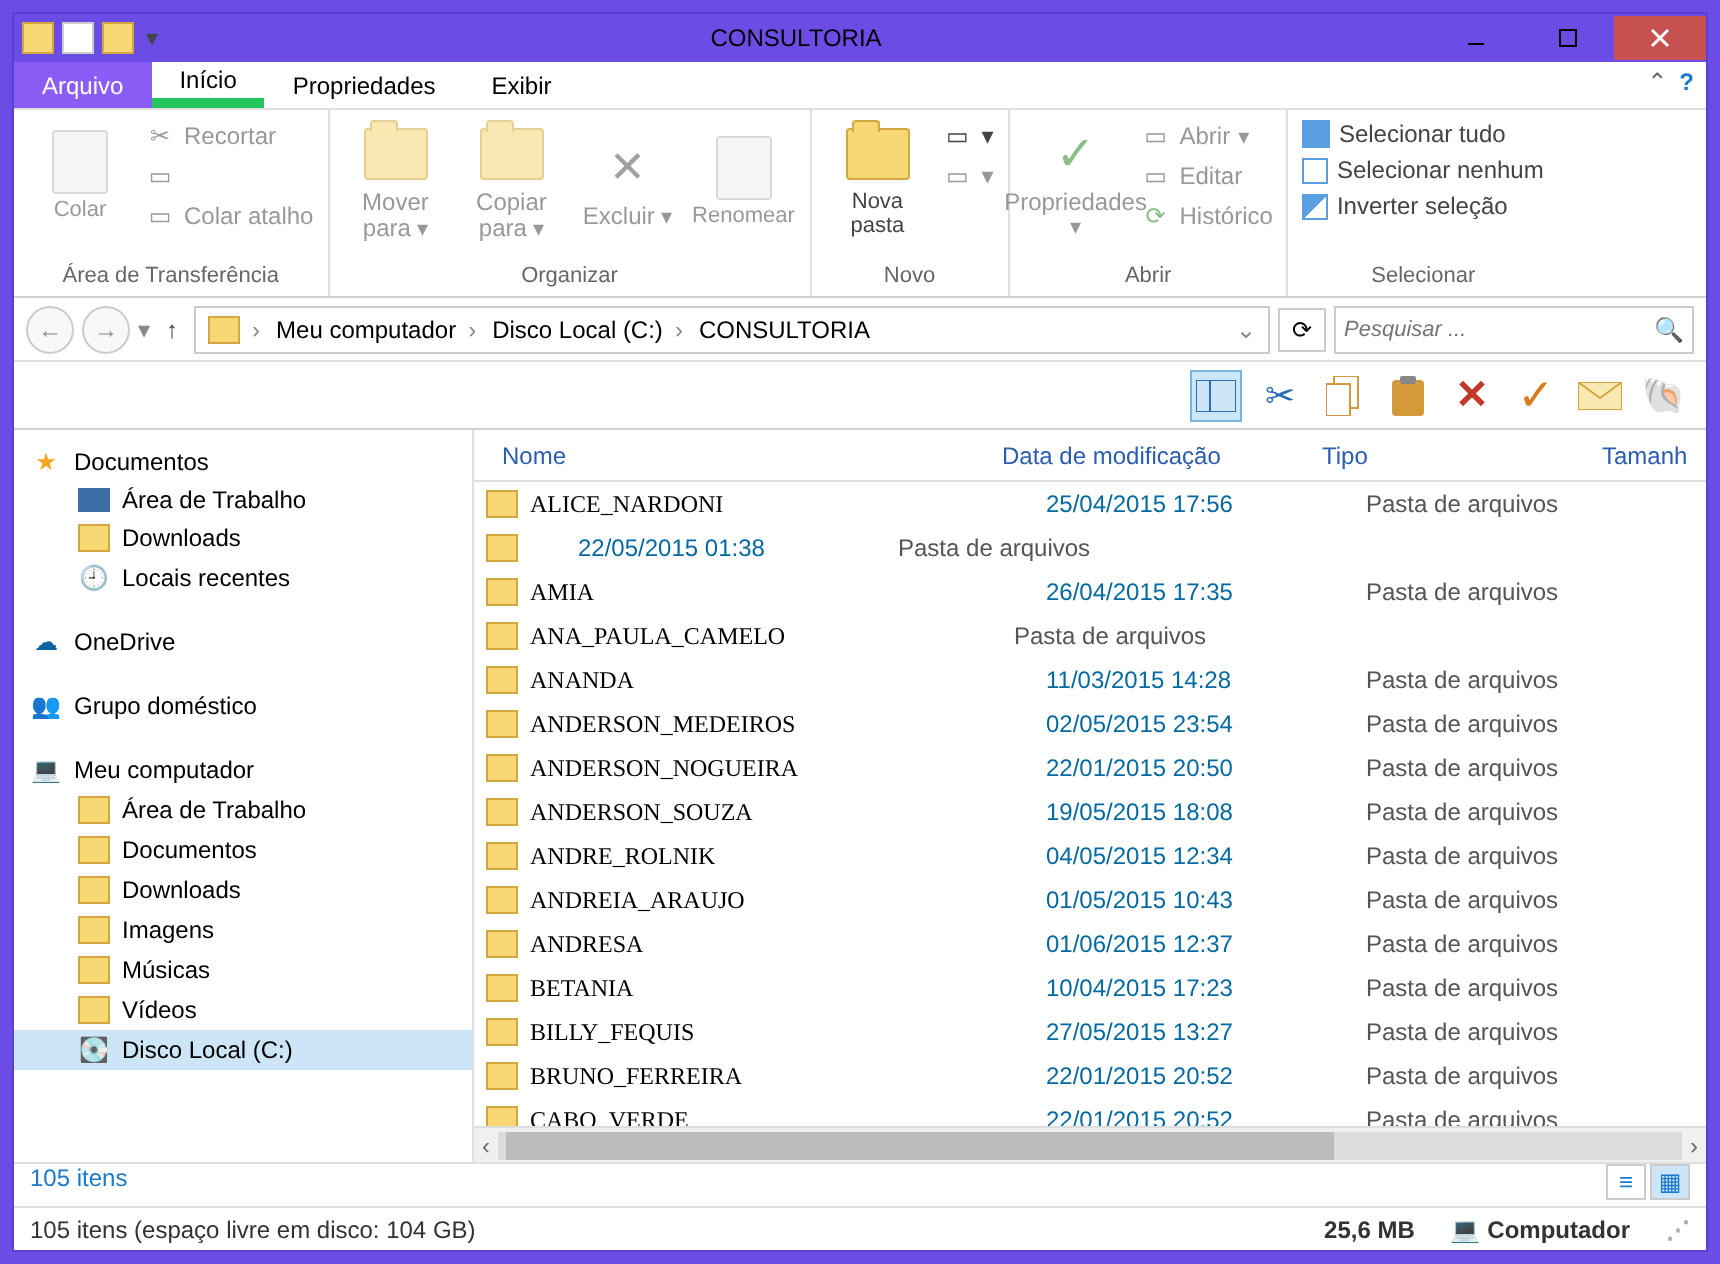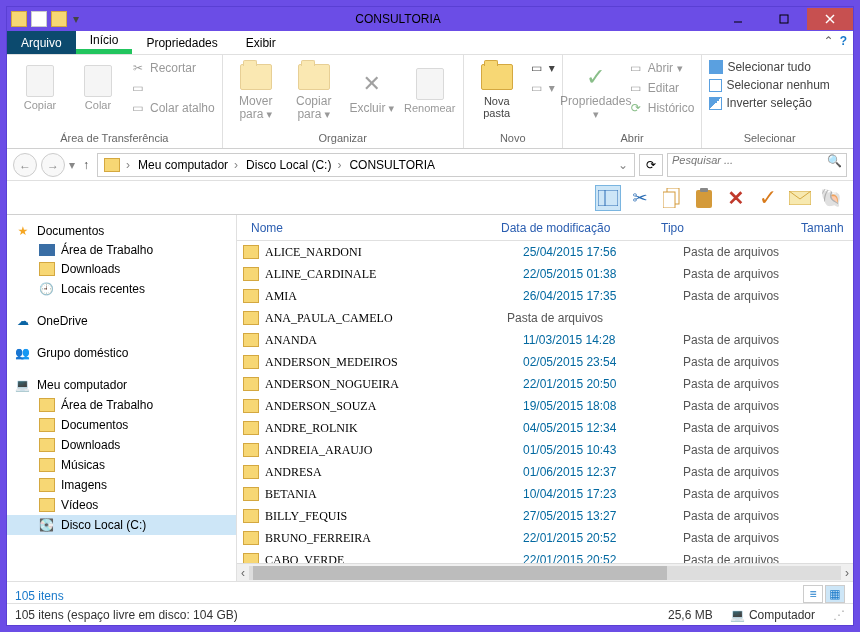--- a/index.html
+++ b/index.html
@@ -7,42 +7,42 @@
 .window{width:100%;height:100%;background:#fff;display:flex;flex-direction:column;border:1px solid #5a3fd4;}
 .titlebar{height:24px;background:#6b4de6;display:flex;align-items:center;padding:0 0 0 4px;}
 .titlebar .ico{width:16px;height:16px;background:#f7d774;border:1px solid #d4a840;margin-right:4px;}
 .titlebar .title{flex:1;text-align:center;color:#000;font-size:12px;}
 .winbtns{display:flex;}
 .winbtn{width:46px;height:22px;display:flex;align-items:center;justify-content:center;cursor:pointer;}
 .winbtn.close{background:#c75050;color:#fff;}
 .winbtn svg{width:10px;height:10px;}
 .menubar{height:24px;background:#fff;display:flex;align-items:stretch;border-bottom:1px solid #e0e0e0;position:relative;}
 .menutab{padding:0 14px;display:flex;align-items:center;cursor:pointer;font-size:12px;}
-.menutab.file{background:#0c4a6e;color:#fff;}
+.menutab.file{background:#8b5cf6;color:#fff;}
 .menutab.active{border-bottom:5px solid #22c55e;}
 .helpicons{position:absolute;right:6px;top:3px;display:flex;gap:6px;}
 .helpicons span{cursor:pointer;}
 .ribbon{height:94px;background:#fff;border-bottom:1px solid #d0d0d0;display:flex;}
 .rgroup{border-right:1px solid #e0e0e0;padding:4px 6px;display:flex;flex-direction:column;justify-content:space-between;}
 .rgroup .gbody{display:flex;gap:4px;}
 .rgroup .glabel{text-align:center;color:#666;font-size:11px;margin-top:2px;}
 .bigbtn{display:flex;flex-direction:column;align-items:center;justify-content:center;width:54px;cursor:pointer;padding:2px;color:#444;}
 .bigbtn .ic{width:32px;height:32px;margin-bottom:2px;display:flex;align-items:center;justify-content:center;}
 .bigbtn .lbl{font-size:11px;text-align:center;line-height:1.1;color:#444;}
 .smallbtns{display:flex;flex-direction:column;gap:2px;}
 .smallbtn{display:flex;align-items:center;gap:4px;cursor:pointer;font-size:11px;padding:1px;color:#444;}
 .smallbtn .sic{width:16px;height:16px;display:flex;align-items:center;justify-content:center;}
 .navbar{height:32px;display:flex;align-items:center;padding:3px 6px;gap:4px;border-bottom:1px solid #e0e0e0;}
 .navbtn{width:24px;height:24px;border-radius:50%;border:1px solid #ccc;display:flex;align-items:center;justify-content:center;cursor:pointer;background:#f8f8f8;color:#888;}
 .breadcrumb{flex:1;height:24px;border:1px solid #ccc;display:flex;align-items:center;padding:0 2px;background:#fff;}
 .bcitem{display:flex;align-items:center;gap:3px;padding:0 4px;cursor:pointer;}
 .bcitem .sep{color:#888;margin-left:3px;}
 .bcfold{width:16px;height:14px;background:#f7d774;border:1px solid #d4a840;}
 .refresh{width:24px;height:22px;border:1px solid #ccc;display:flex;align-items:center;justify-content:center;cursor:pointer;}
-.searchbox{width:180px;height:24px;border:1px solid #ccc;display:flex;align-items:flex-start;padding:0 4px;}
+.searchbox{width:180px;height:24px;border:1px solid #ccc;display:flex;align-items:center;padding:0 4px;}
 .searchbox input{border:none;outline:none;flex:1;color:#888;font-style:italic;font-size:11px;}
 .toolbar2{height:34px;border-bottom:1px solid #d0d0d0;display:flex;justify-content:flex-end;align-items:center;padding:0 8px;gap:6px;}
 .tb2btn{width:26px;height:26px;display:flex;align-items:center;justify-content:center;cursor:pointer;}
 .tb2btn.sel{background:#cde6f7;border:1px solid #7ab5e0;}
 .content{flex:1;display:flex;min-height:0;}
 .sidebar{width:230px;border-right:1px solid #e0e0e0;overflow-y:auto;padding:6px 0;}
 .sbitem{display:flex;align-items:center;padding:2px 8px;cursor:pointer;gap:6px;}
 .sbitem.root{font-weight:normal;}
 .sbitem .indent{width:18px;}
 .sbitem .ico{width:16px;height:16px;display:flex;align-items:center;justify-content:center;}
@@ -55,27 +55,27 @@
 .ch.date{width:160px;}
 .ch.type{width:140px;}
 .ch.size{flex:1;}
 .filelist{flex:1;overflow-y:auto;overflow-x:auto;}
 .filerow{display:flex;align-items:center;height:22px;padding-left:6px;cursor:pointer;}
 .filerow .fico{width:16px;height:14px;background:#f7d774;border:1px solid #d4a840;margin-right:6px;}
 .filerow .fname{width:234px;font-family:Liberation Serif, serif;}
 .filerow .fdate{width:160px;color:#0369a1;padding-left:8px;margin-left:16px;}
 .filerow .ftype{width:140px;color:#555;padding-left:8px;}
 .hscroll{height:18px;display:flex;align-items:center;background:#f0f0f0;border-top:1px solid #ddd;}
-.status1{height:22px;border-top:1px solid #e0e0e0;display:flex;align-items:flex-end;padding:0 8px;font-size:11px;color:#1979ca;justify-content:space-between;}
+.status1{height:22px;border-top:1px solid #e0e0e0;display:flex;align-items:flex-start;padding:0 8px;font-size:11px;color:#1979ca;justify-content:space-between;}
 .viewbtns{display:flex;gap:2px;}
 .viewbtn{width:20px;height:18px;border:1px solid #ccc;display:flex;align-items:center;justify-content:center;cursor:pointer;}
 .viewbtn.active{background:#cde6f7;}
 .status2{height:22px;border-top:1px solid #e0e0e0;display:flex;align-items:center;padding:0 8px;font-size:11px;color:#333;}
 .status2 .s2l{flex:1;}
-.status2 .s2r{display:flex;gap:18px;align-items:center;}
+.status2 .s2r{display:flex;gap:18px;align-items:center;font-weight:bold;}
 
 .i-folder{width:32px;height:26px;background:#f7d774;border:1px solid #d4a840;border-radius:2px;position:relative;}
 .i-folder::before{content:"";position:absolute;top:-5px;left:2px;width:12px;height:5px;background:#f7d774;border:1px solid #d4a840;border-bottom:none;border-radius:2px 2px 0 0;}
 .i-clip{width:28px;height:32px;background:#eee;border:1px solid #bbb;border-radius:2px;}
 .i-x{font-size:22px;color:#555;}
 .greyed{opacity:.55;}
 </style>
 </head>
 <body>
 
@@ -118,26 +118,20 @@
     </div>
   </div>
 
   <div class="ribbon">
     <div class="rgroup">
       <div class="gbody">
         <div class="bigbtn greyed">
             <div class="ic">
               <div class="i-clip"></div>
             </div>
-            <div class="lbl">Copiar</div>
-          </div>
-        <div class="bigbtn greyed">
-            <div class="ic">
-              <div class="i-clip"></div>
-            </div>
             <div class="lbl">Colar</div>
           </div>
         <div class="smallbtns greyed">
           <div class="smallbtn">
               <span class="sic">✂</span>
               <span>Recortar</span>
             </div>
           <div class="smallbtn">
               <span class="sic">▭</span>
             </div>
@@ -357,28 +351,28 @@
           <span class="ico">
             <div class="bcfold"></div>
           </span>
           <span>Downloads</span>
         </div>
       <div class="sbitem">
           <span class="indent"></span>
           <span class="ico">
             <div class="bcfold"></div>
           </span>
+          <span>Imagens</span>
+        </div>
+      <div class="sbitem">
+          <span class="indent"></span>
+          <span class="ico">
+            <div class="bcfold"></div>
+          </span>
           <span>Músicas</span>
-        </div>
-      <div class="sbitem">
-          <span class="indent"></span>
-          <span class="ico">
-            <div class="bcfold"></div>
-          </span>
-          <span>Imagens</span>
         </div>
       <div class="sbitem">
           <span class="indent"></span>
           <span class="ico">
             <div class="bcfold"></div>
           </span>
           <span>Vídeos</span>
         </div>
       <div class="sbitem selected">
           <span class="indent"></span>
@@ -395,21 +389,20 @@
       </div>
       <div class="filelist" id="filelist">
           <div class="filerow">
             <div class="fico"></div>
             <div class="fname">ALICE_NARDONI</div>
             <div class="fdate">25/04/2015 17:56</div>
             <div class="ftype">Pasta de arquivos</div>
           </div>
           <div class="filerow">
             <div class="fico"></div>
-            <div class="fname">ALINE_CARDINALE</div>
             <div class="fdate">22/05/2015 01:38</div>
             <div class="ftype">Pasta de arquivos</div>
           </div>
           <div class="filerow">
             <div class="fico"></div>
             <div class="fname">AMIA</div>
             <div class="fdate">26/04/2015 17:35</div>
             <div class="ftype">Pasta de arquivos</div>
           </div>
           <div class="filerow">

